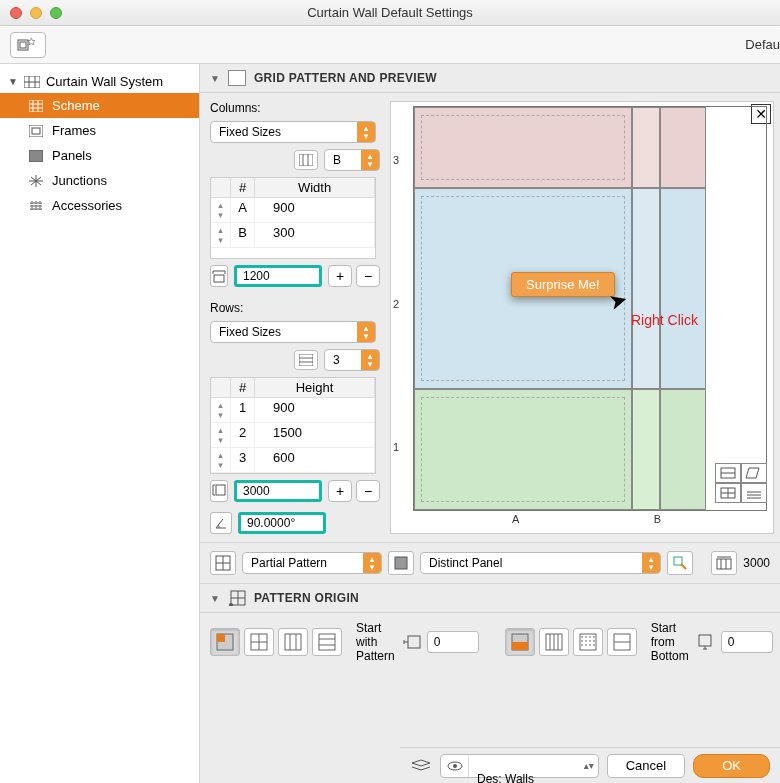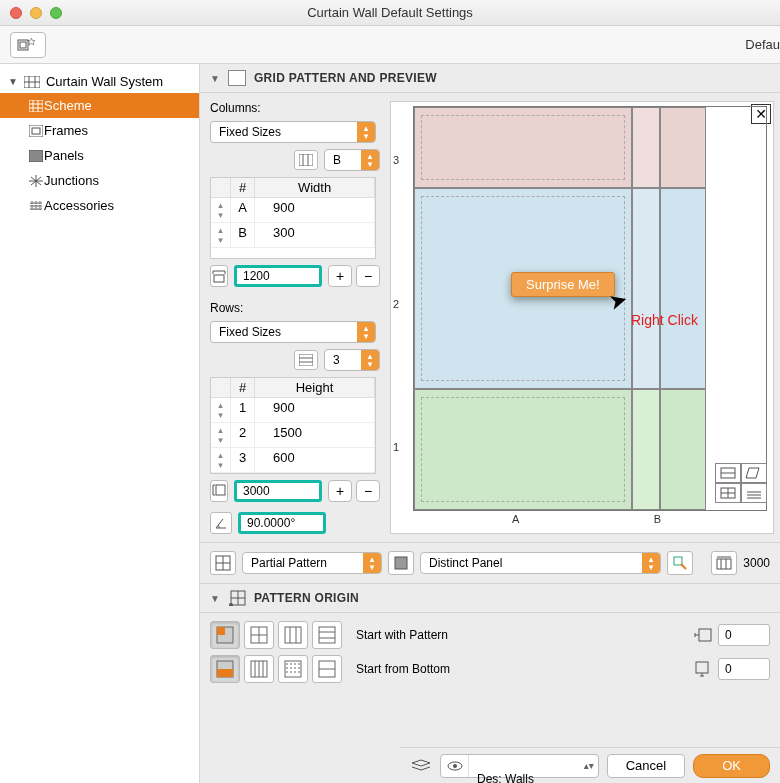--- a/index.html
+++ b/index.html
@@ -14,21 +14,21 @@
 .title { position:absolute; left:0; right:0; text-align:center; color:#333; font-size:13px; }
 
 .toolbar { height: 38px; background:#f7f7f7; border-bottom:1px solid #d5d5d5; display:flex; align-items:center; padding:0 10px; justify-content:space-between;}
 .tool-ico { width:36px; height:26px; border:1px solid #bbb; border-radius:4px; background:#fff; display:flex; align-items:center; justify-content:center;}
 .default-txt { color:#333; margin-right:-10px; }
 
 .main { display:flex; height: calc(783px - 26px - 38px); }
 .sidebar { width:200px; background:#fff; border-right:1px solid #d5d5d5; padding-top:6px;}
 .tree-root { padding:4px 8px; display:flex; align-items:center; gap:6px; font-size:13px;}
 .tree-root .disclose { font-size:10px; color:#555; }
-.tree-item { padding:5px 8px 5px 28px; display:flex; align-items:center; font-size:13px; cursor:default;}
+.tree-item { padding:5px 8px 5px 28px; display:flex; align-items:center; gap:8px; font-size:13px; cursor:default;}
 .tree-item.selected { background:#e87b1c; color:#fff; }
 .tree-ico { width:16px; height:14px; display:inline-flex; align-items:center; justify-content:center; }
 
 .content { flex:1; background:#ececec; overflow:hidden; position:relative; }
 .section-head { display:flex; align-items:center; gap:8px; padding:6px 10px; border-bottom:1px solid #d5d5d5; background:#ececec;}
 .section-head .tri { color:#666; font-size:10px; }
 .section-title { font-weight:bold; letter-spacing:0.3px; font-size:12px; color:#333;}
 .sect-ico { width:18px; height:16px; border:1px solid #888; background:#fff; display:inline-block;}
 
 .grid-body { display:flex; padding:8px 6px 8px 10px; gap:6px; border-bottom:1px solid #d5d5d5;}
@@ -86,21 +86,21 @@
 .view-btns { position:absolute; right:6px; bottom:30px; display:grid; grid-template-columns:repeat(2,26px); grid-template-rows:repeat(2,20px);}
 .view-btns div { border:1px solid #888; background:#fff; display:flex; align-items:center; justify-content:center;}
 
 .ctx-menu { position:absolute; background:#f2a14d; color:#fff; padding:4px 14px; border-radius:3px; border:1px solid #d0832c; box-shadow:0 3px 8px rgba(0,0,0,0.4); font-size:13px; z-index:10;}
 .cursor { position:absolute; font-size:22px; z-index:11; color:#000; transform:rotate(-15deg);}
 .rclick { position:absolute; color:#e02020; font-size:14px; z-index:11;}
 
 .panel-row { display:flex; align-items:center; gap:6px; padding:8px 10px; border-bottom:1px solid #d5d5d5;}
 .ico-btn { width:26px; height:24px; border:1px solid #bbb; border-radius:3px; background:#fff; display:flex; align-items:center; justify-content:center;}
 
-.origin-body { padding:8px 10px; display:flex; flex-direction:column; gap:6px;}
+.origin-body { padding:8px 10px; display:flex; flex-direction:row; gap:26px;}
 .origin-row { display:flex; align-items:center; gap:8px;}
 .origin-btns { display:flex; gap:4px;}
 .toggle { width:30px; height:28px; border:1px solid #bbb; border-radius:3px; background:#fff; display:flex; align-items:center; justify-content:center;}
 .toggle.sel { background:#d8d8d8; box-shadow:inset 0 1px 3px rgba(0,0,0,0.2);}
 .origin-label { font-size:12px; margin-left:6px;}
 .origin-right { margin-left:auto; display:flex; align-items:center; gap:6px;}
 .origin-input { width:52px; height:22px; border:1px solid #bbb; border-radius:3px; padding:0 6px; background:#fff; font-size:12px;}
 
 .footer { position:absolute; bottom:0; left:200px; right:0; height:36px; border-top:1px solid #d5d5d5; background:#ececec; display:flex; align-items:center; padding:0 10px; gap:8px;}
 .layer-dd { display:flex; height:24px; border:1px solid #bbb; border-radius:4px; background:#fff; flex:1; max-width:380px;}

